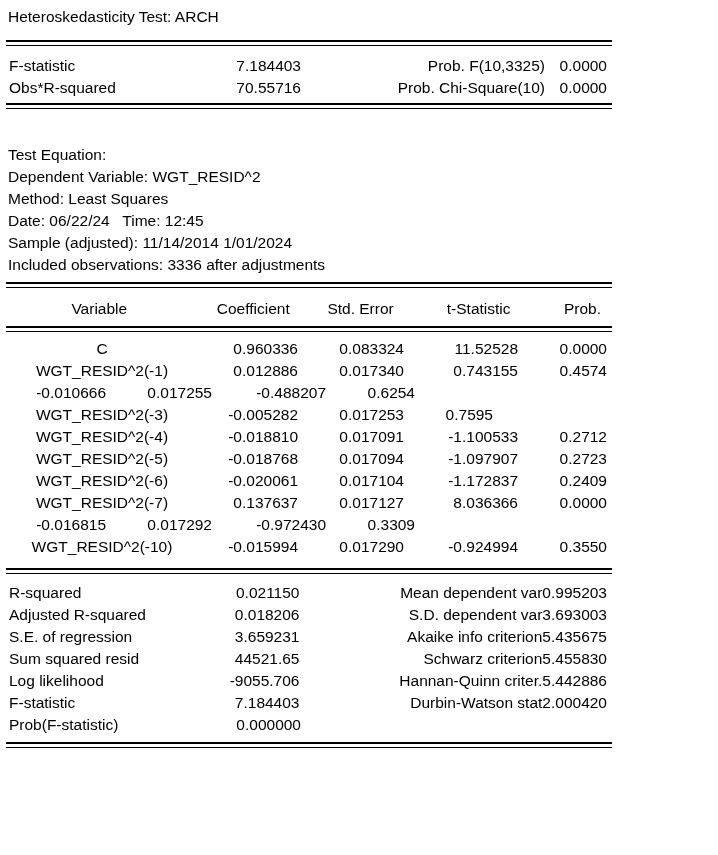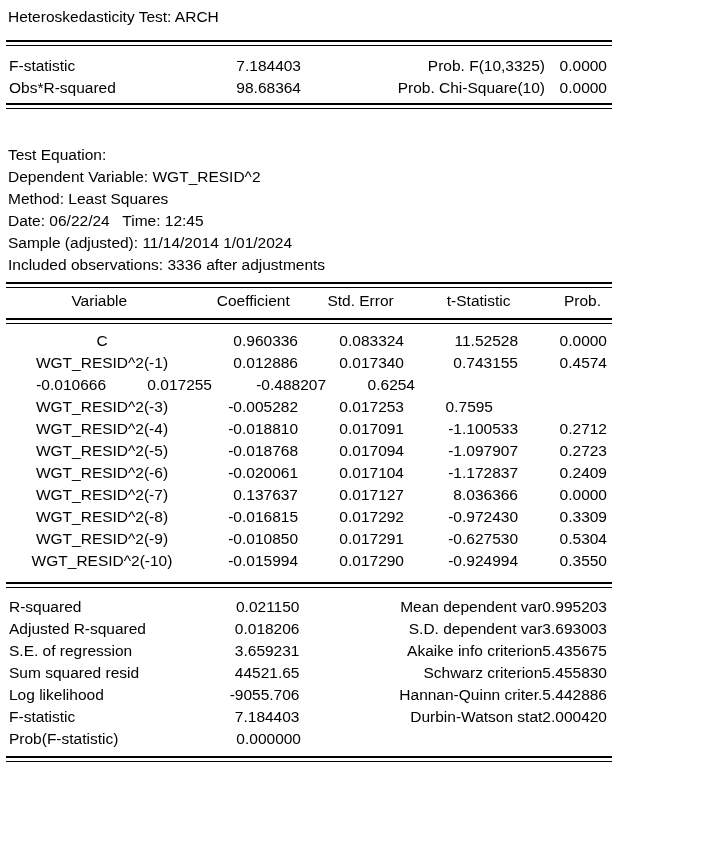--- a/index.html
+++ b/index.html
@@ -48,21 +48,21 @@
   .s-val1   { width: 96px;  text-align: right; white-space: pre; }
   .s-label2 { width: 220px; padding-left: 24px; text-align: right; white-space: pre; }
   .s-val2   { flex: 1; text-align: right; padding-right: 5px; white-space: pre; }
   .info-block { margin-top: 35px; }
   .info-line {
     height: 22px;
     line-height: 22px;
     padding-left: 2px;
     white-space: pre;
   }
-  .coef-header { margin-top: 2px; }
+  .coef-header { margin-top: 10px; }
   .coef-rows { margin-top: 6px; }
   
   .c-var  { width: 192px; text-align: center; white-space: pre; }
   .c-coef { width: 100px; text-align: right; white-space: pre; }
   .c-se   { width: 106px; text-align: right; white-space: pre; }
   .c-t    { width: 114px; text-align: right; white-space: pre; }
   .c-p    { width: 89px;  text-align: right; white-space: pre; }
   .h-coef { padding-right: 1px; }
   .h-se   { padding-right: 6px; }
   .h-t    { padding-right: 4px; }
@@ -82,21 +82,21 @@
 
       <div class="row">
         <div class="s-label1">F-statistic</div>
         <div class="s-val1">7.184403</div>
         <div class="s-label2">Prob. F(10,3325)</div>
         <div class="s-val2">0.0000</div>
       </div>
 
       <div class="row">
         <div class="s-label1">Obs*R-squared</div>
-        <div class="s-val1">98.68364</div>
+        <div class="s-val1">70.55716</div>
         <div class="s-label2">Prob. Chi-Square(10)</div>
         <div class="s-val2">0.0000</div>
       </div>
     </div>
 
   <div class="dbl-rule rule-2"></div>
 
   <div class="info-block">
 
       <div class="info-line">Test Equation:</div>
@@ -182,34 +182,26 @@
 
       <div class="row">
         <div class="c-var">WGT_RESID^2(-7)</div>
         <div class="c-coef">0.137637</div>
         <div class="c-se">0.017127</div>
         <div class="c-t">8.036366</div>
         <div class="c-p">0.0000</div>
       </div>
 
       <div class="row">
-        <div class="c-var">WGT_RESID^2(-8)</div>
         <div class="c-coef">-0.016815</div>
         <div class="c-se">0.017292</div>
         <div class="c-t">-0.972430</div>
         <div class="c-p">0.3309</div>
       </div>
 
-      <div class="row">
-        <div class="c-var">WGT_RESID^2(-9)</div>
-        <div class="c-coef">-0.010850</div>
-        <div class="c-se">0.017291</div>
-        <div class="c-t">-0.627530</div>
-        <div class="c-p">0.5304</div>
-      </div>
 
       <div class="row">
         <div class="c-var">WGT_RESID^2(-10)</div>
         <div class="c-coef">-0.015994</div>
         <div class="c-se">0.017290</div>
         <div class="c-t">-0.924994</div>
         <div class="c-p">0.3550</div>
       </div>
     </div>
 

